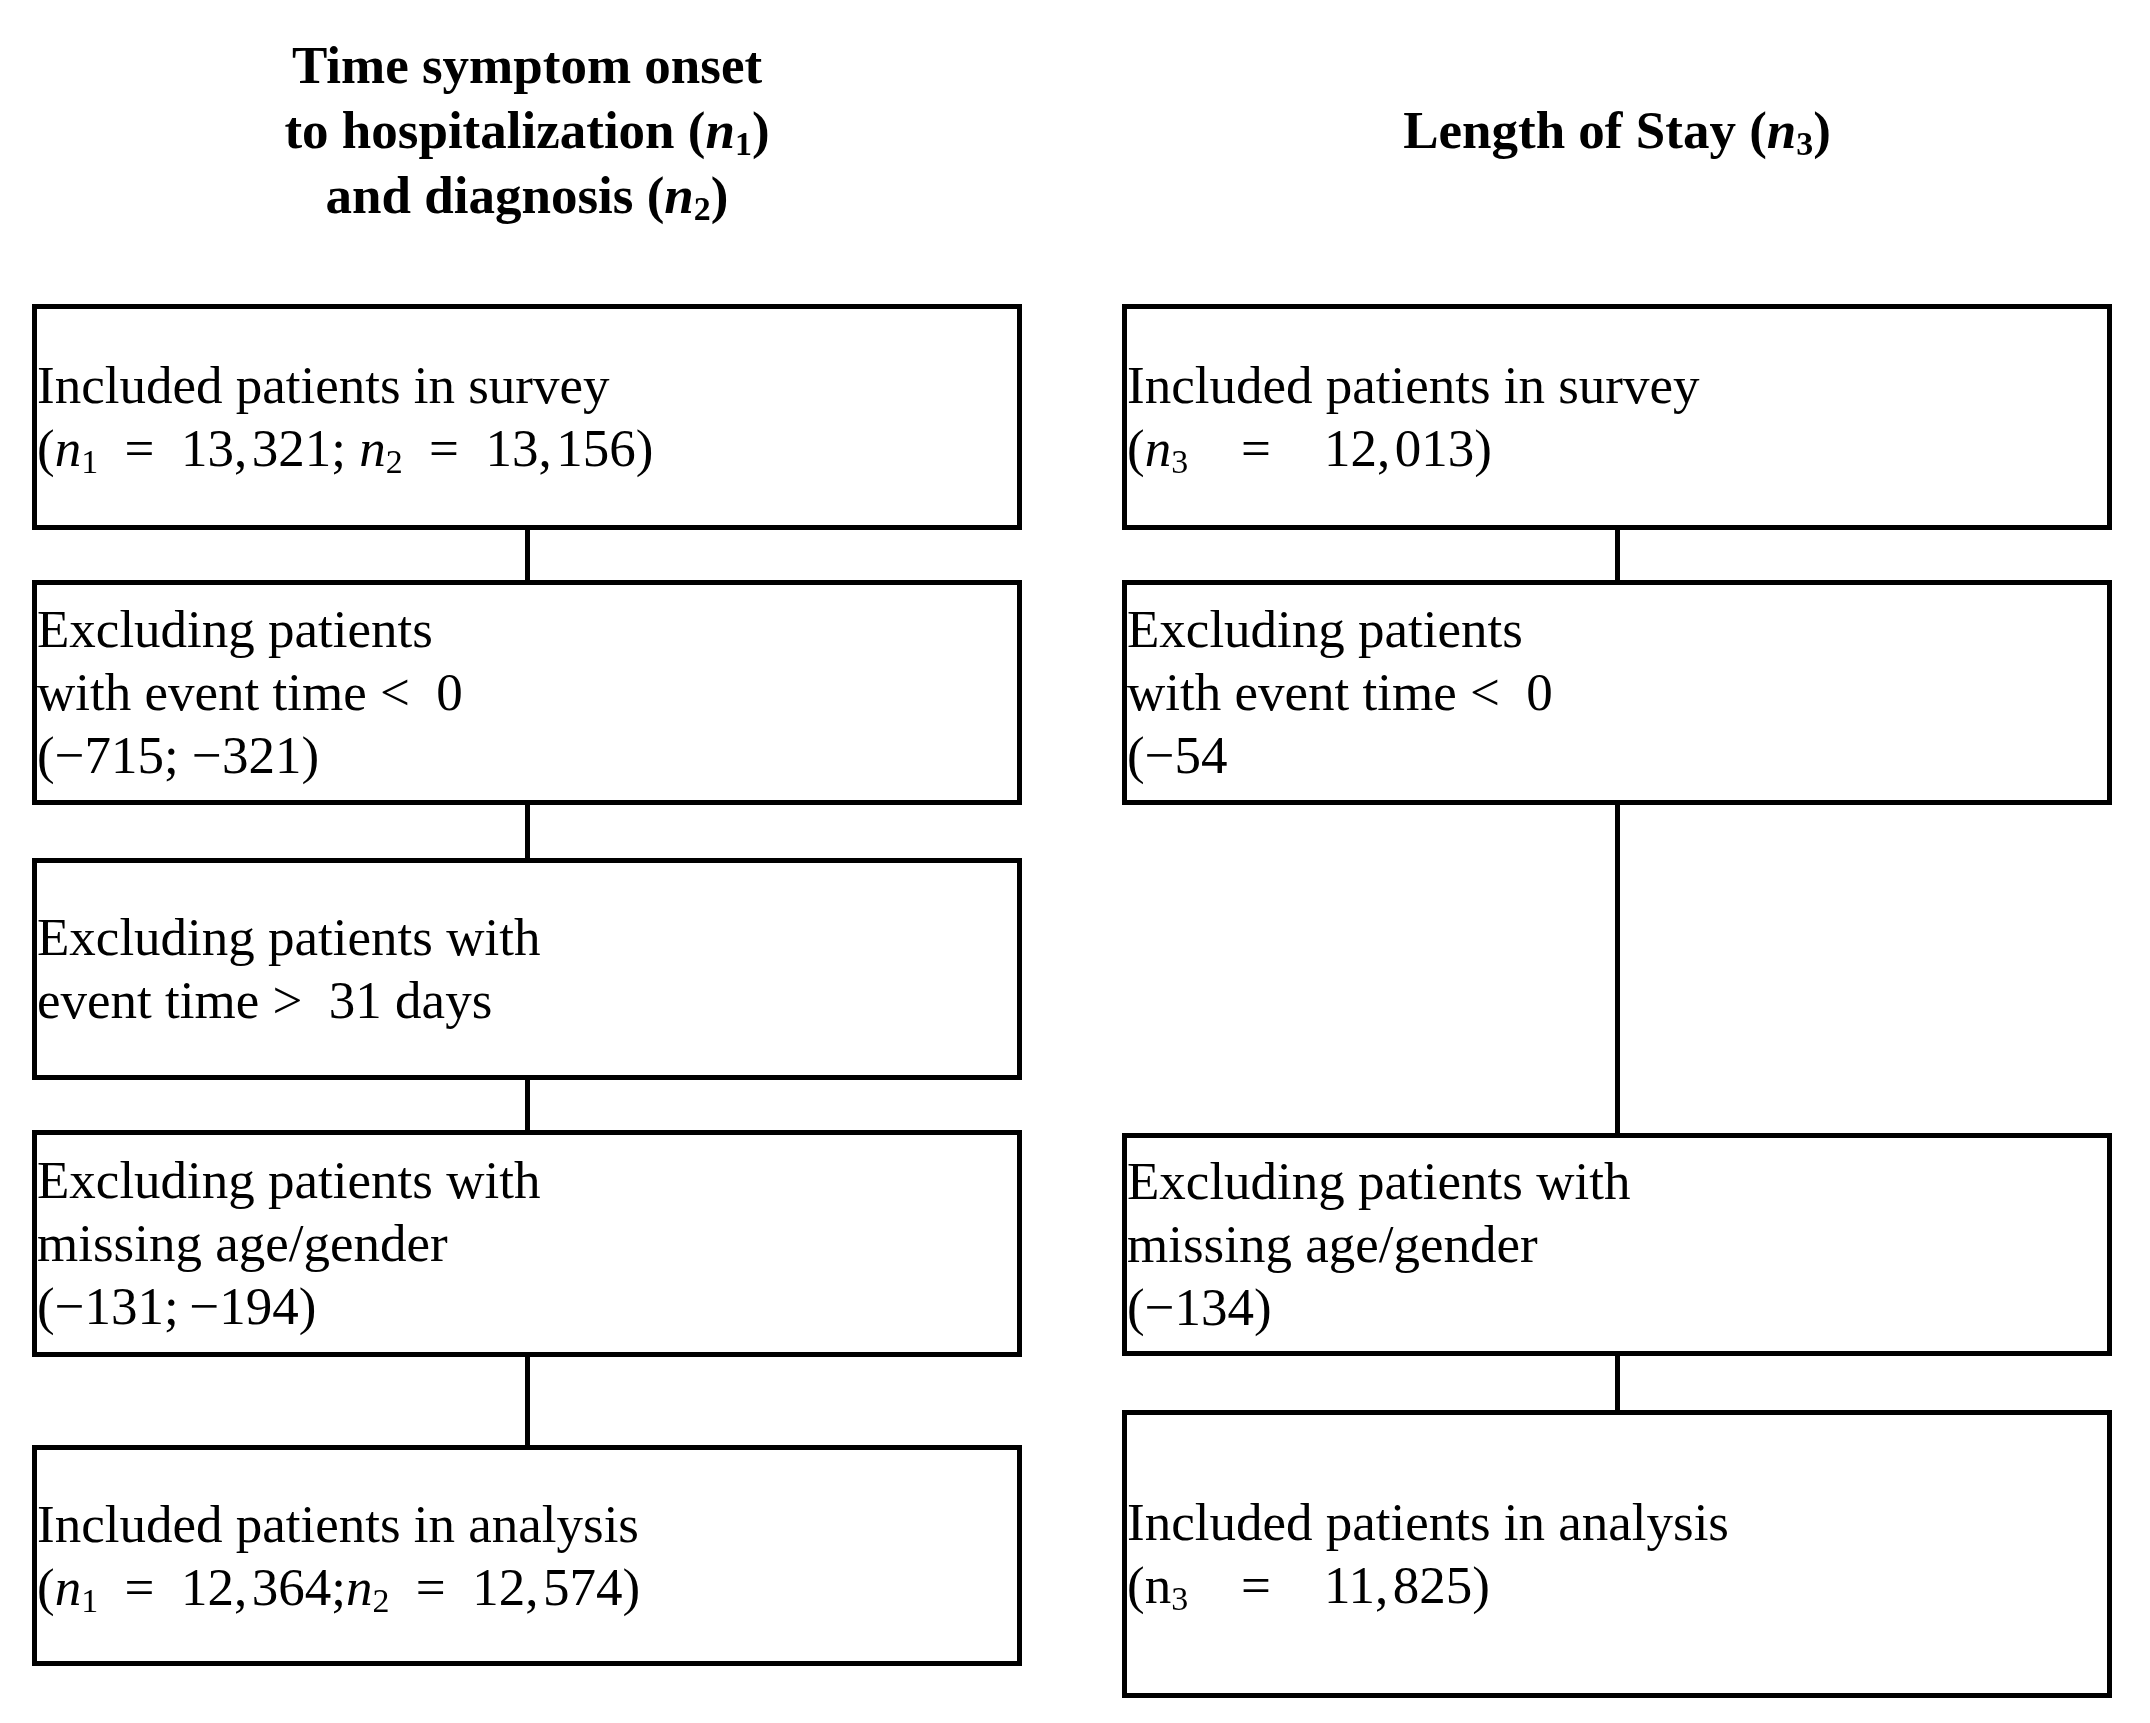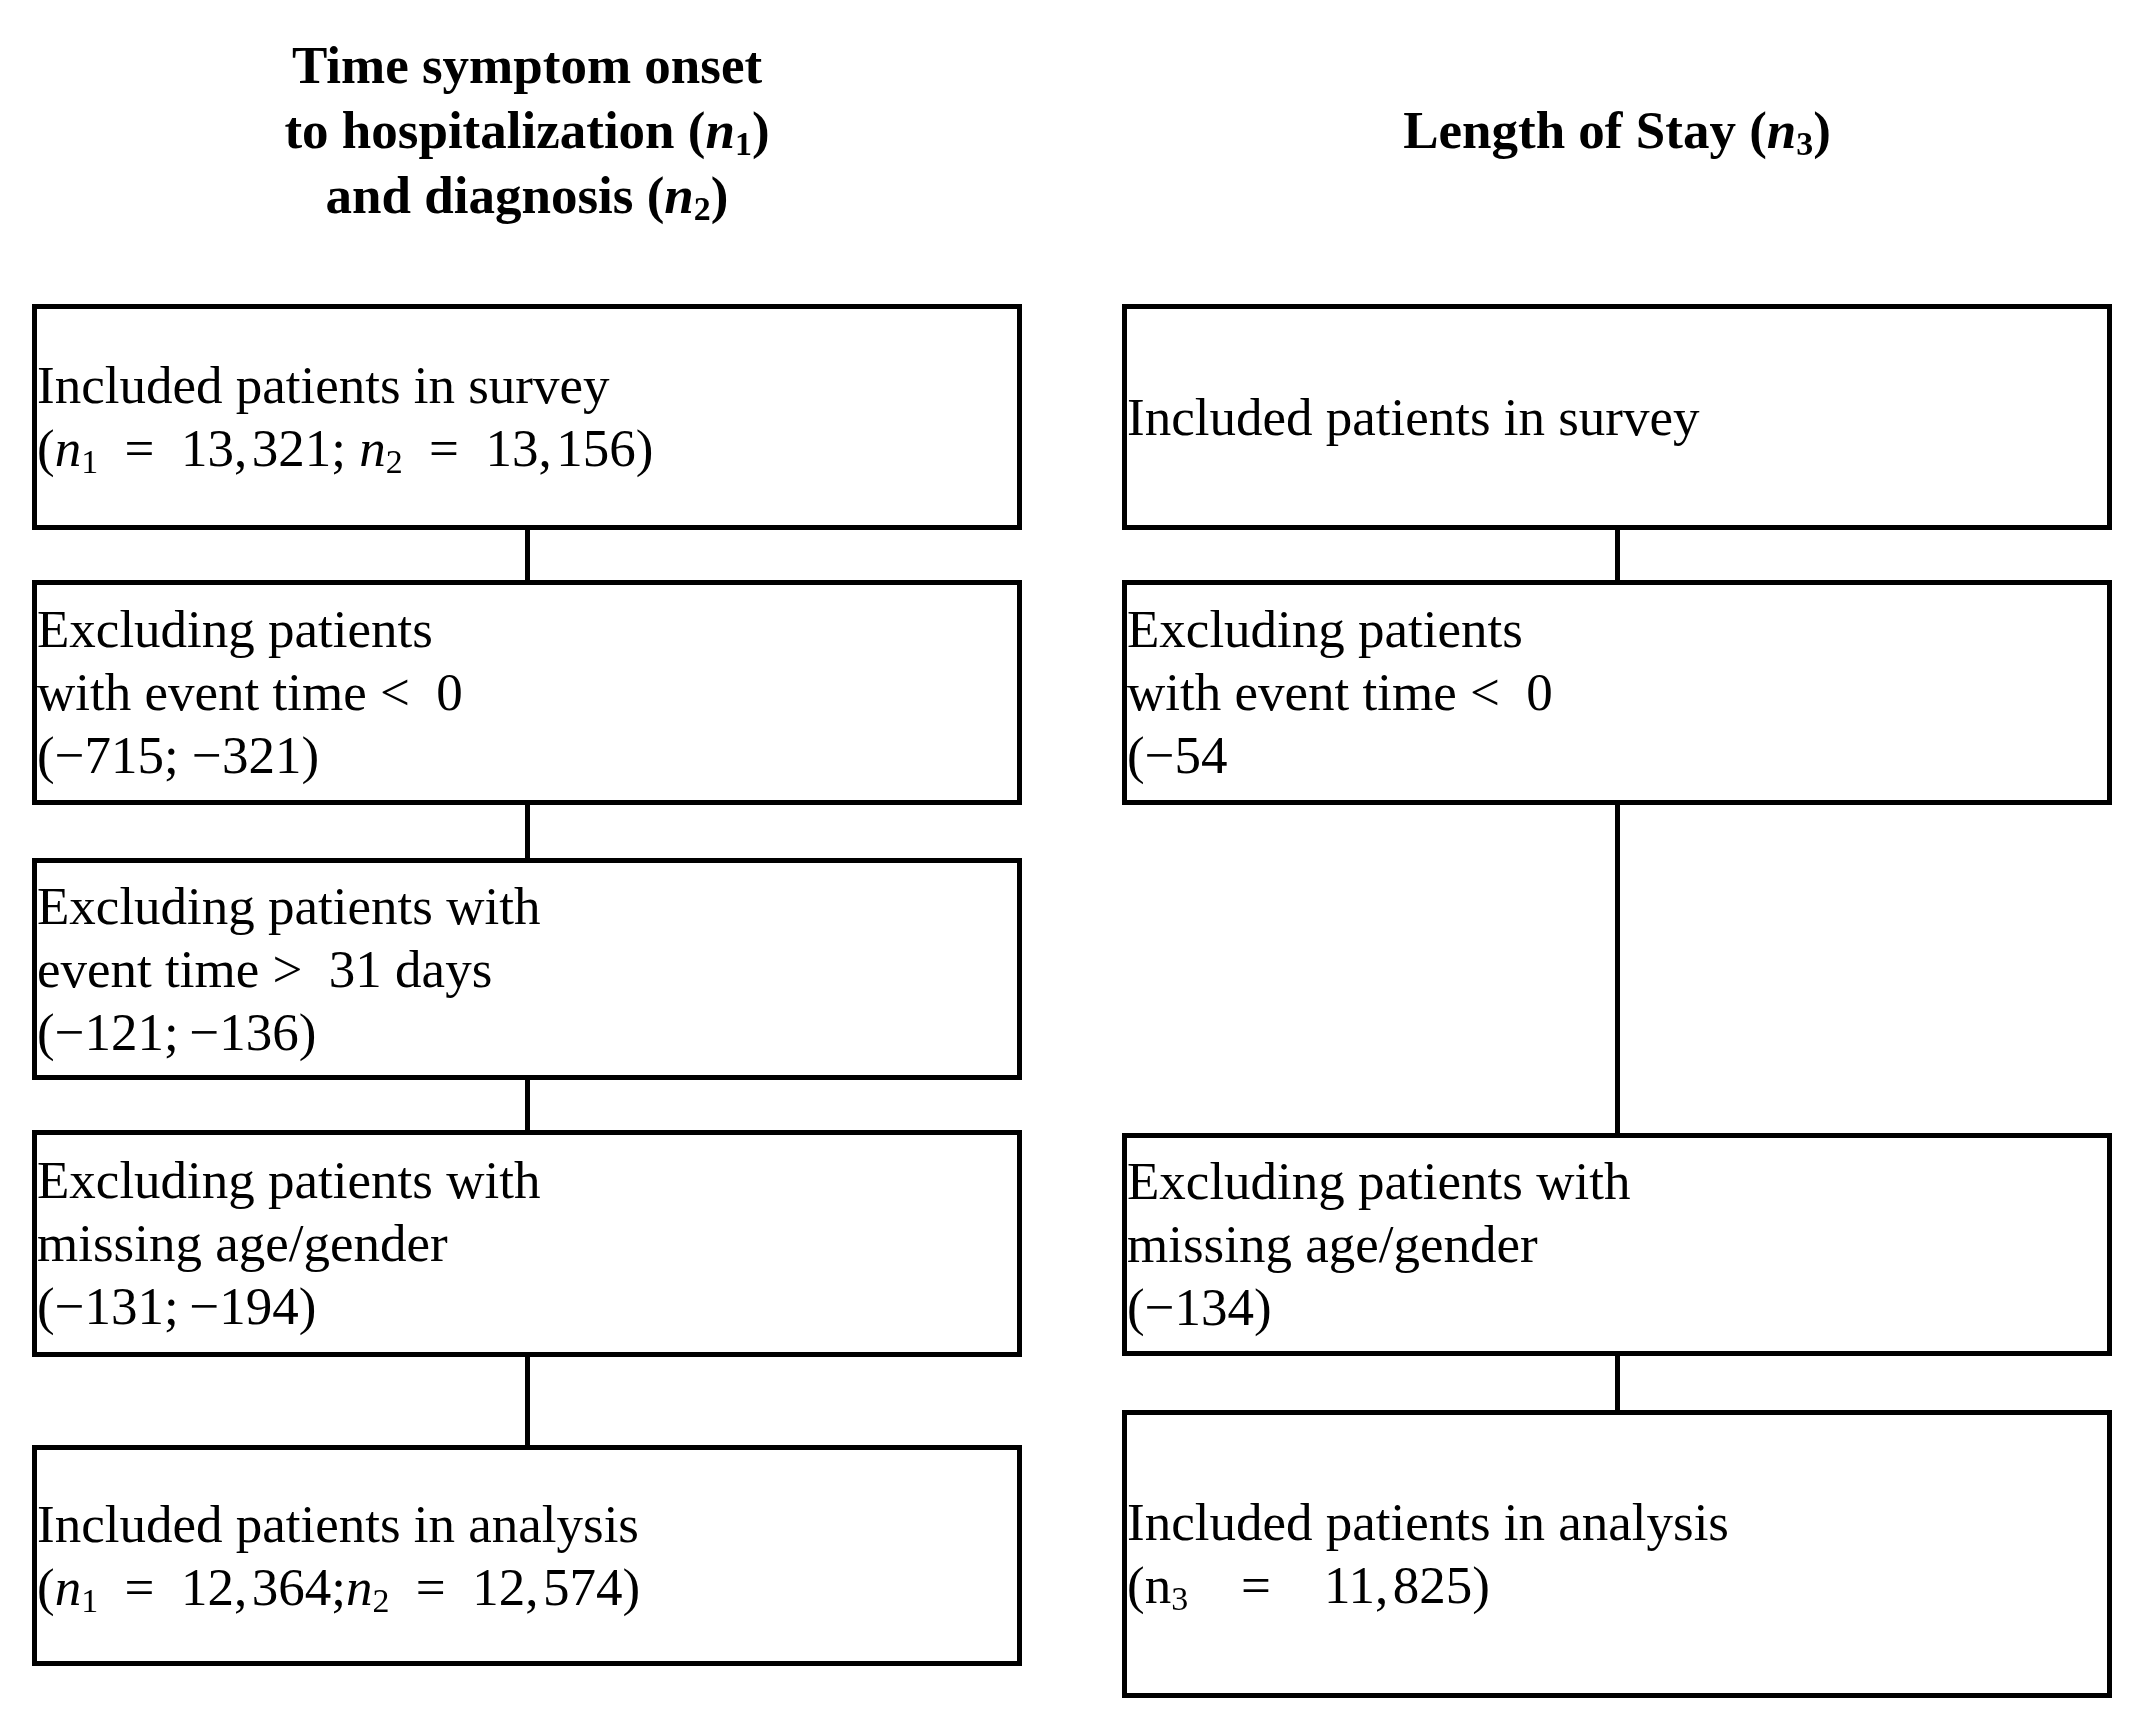--- a/index.html
+++ b/index.html
@@ -109,34 +109,34 @@
     <div class="line">(<i>n</i><sub>1</sub> = 13, 321; <i>n</i><sub>2</sub> = 13, 156)</div>
   </div>
   <div class="box col-left lb2">
     <div class="line">Excluding patients</div>
     <div class="line">with event time &lt; &nbsp;0</div>
     <div class="line">(−715; −321)</div>
   </div>
   <div class="box col-left lb3">
     <div class="line">Excluding patients with</div>
     <div class="line">event time &gt; &nbsp;31 days</div>
-    <div class="line">(−121; −136)</div>
   </div>
   <div class="box col-left lb4">
     <div class="line">Excluding patients with</div>
     <div class="line">missing age/gender</div>
     <div class="line">(−131; −194)</div>
   </div>
   <div class="box col-left lb5">
     <div class="line">Included patients in analysis</div>
     <div class="line">(<i>n</i><sub>1</sub> = 12, 364;<i>n</i><sub>2</sub> = 12, 574)</div>
   </div>
 
   <div class="box col-right rb1">
     <div class="line">Included patients in survey</div>
+    <div class="line">(<i>n</i><sub>3</sub> = 12, 013)</div>
   </div>
   <div class="box col-right rb2">
     <div class="line">Excluding patients</div>
     <div class="line">with event time &lt; &nbsp;0</div>
     <div class="line">(−54</div>
   </div>
   <div class="box col-right rb3">
     <div class="line">Excluding patients with</div>
     <div class="line">missing age/gender</div>
     <div class="line">(−134)</div>

